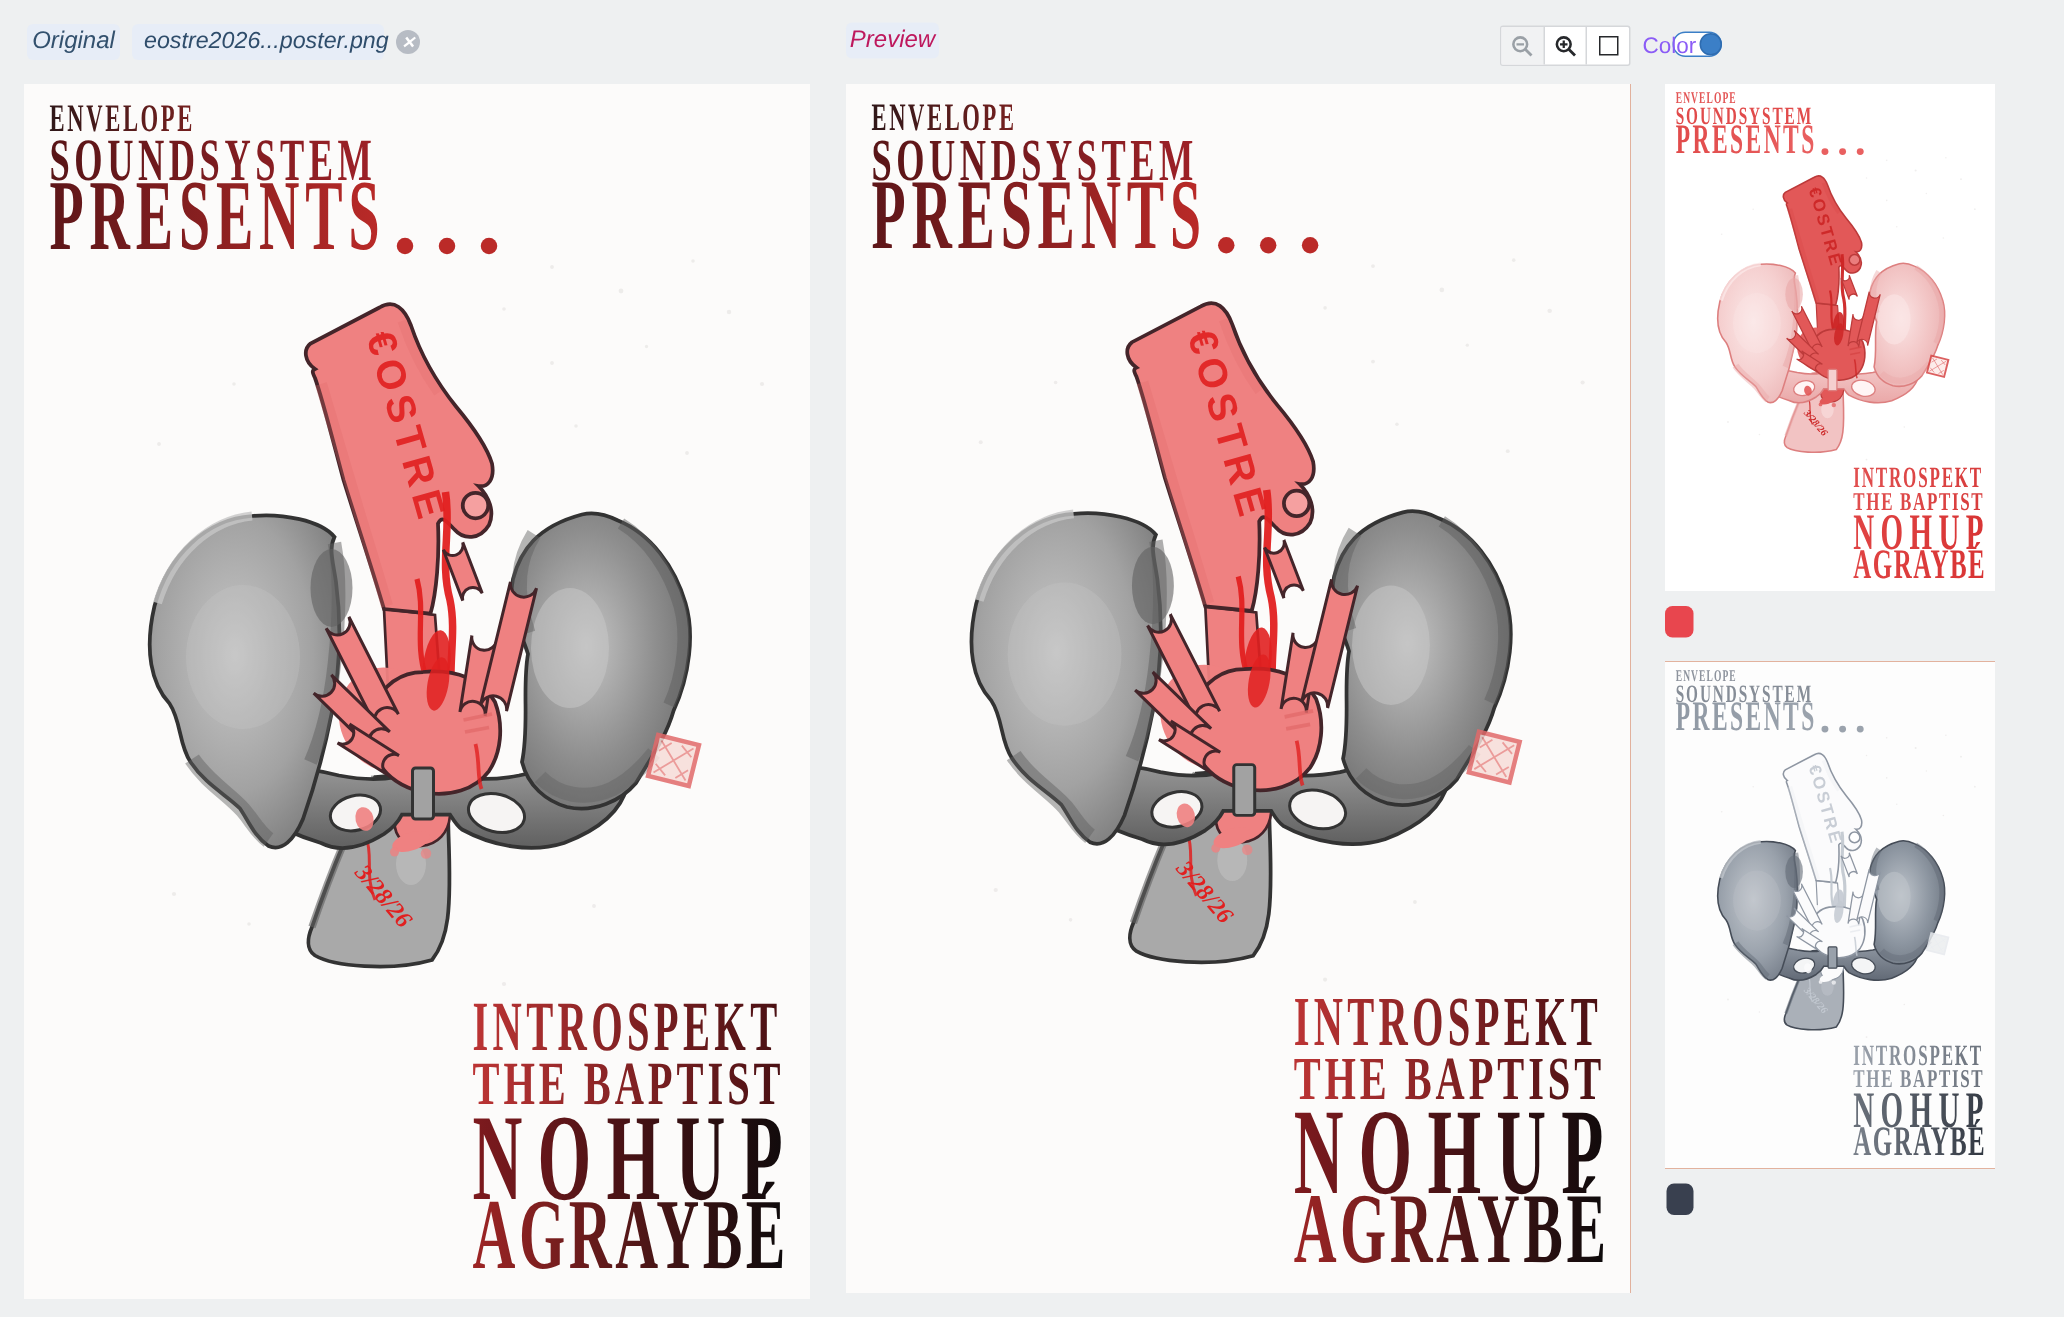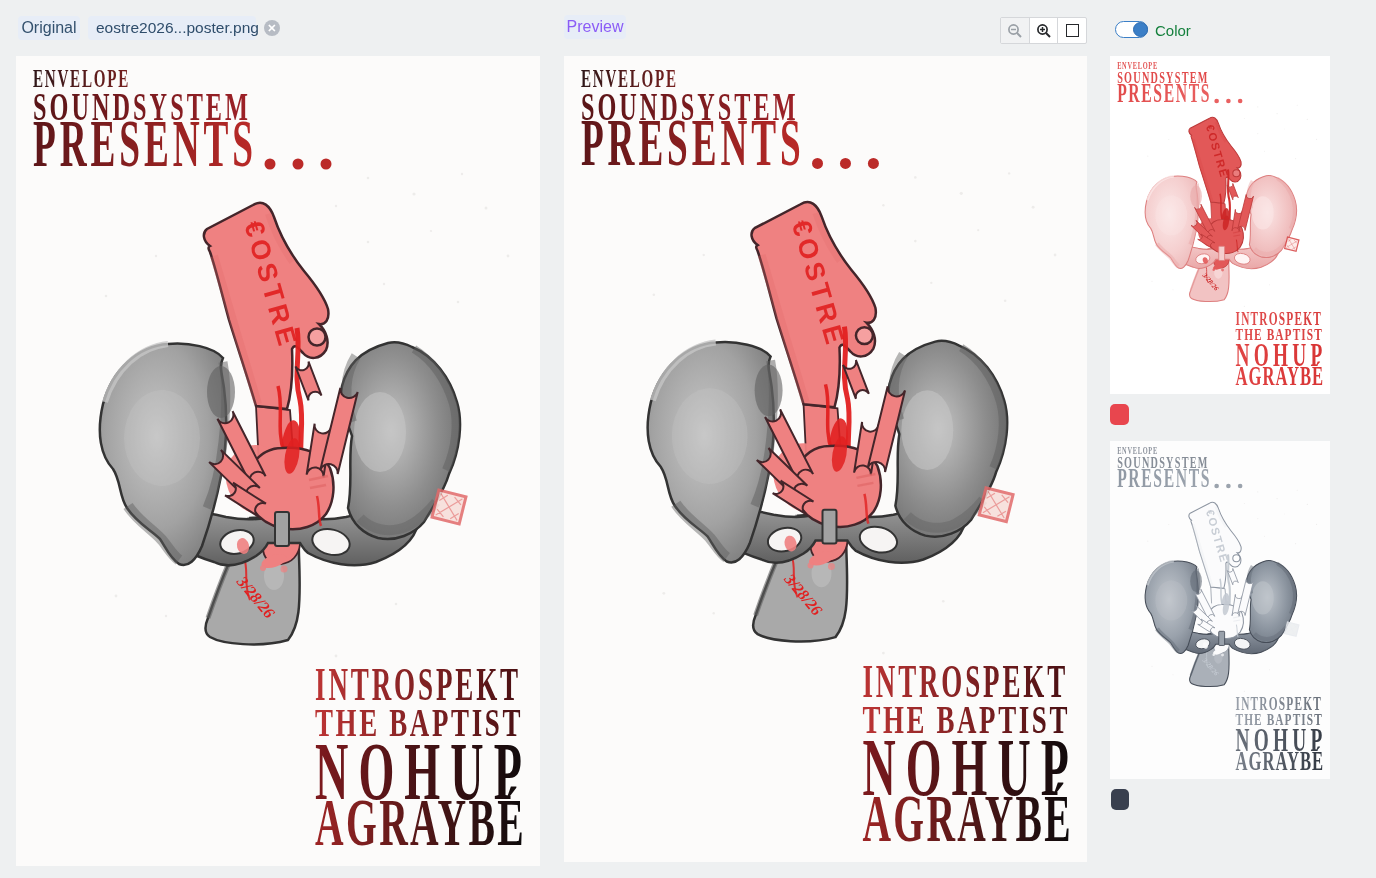--- a/index.html
+++ b/index.html
@@ -1,26 +1,26 @@
 <!DOCTYPE html>
 <html><head><meta charset="utf-8"><style>
 * { margin:0; padding:0; box-sizing:border-box; }
 html,body { width:1376px; height:878px; background:#eef0f1; overflow:hidden;
   font-family:"Liberation Sans",sans-serif; position:relative; }
 .abs { position:absolute; }
 .chip { position:absolute; border-radius:4px; background:#e7edf7; font-size:16px;
-  display:flex; align-items:center; }
+  display:flex; align-items:center;font-style:italic; }
 .panel { position:absolute; background:#c2410c; }
 .panel svg { display:block; }
 </style></head><body>
 <div class="chip" style="left:18px;top:16px;width:62px;height:24px;justify-content:center;color:#33516e;">Original</div>
 <div class="chip" style="left:88px;top:16px;width:168px;height:24px;padding-left:8px;color:#2f4d6b;font-size:15.5px;align-items:center;">eostre2026...poster.png
   <span style="flex:none;margin-left:5px;width:16px;height:16px;border-radius:50%;background:#b7bcc4;color:#fff;font-size:11px;display:inline-flex;align-items:center;justify-content:center;font-weight:bold;">✕</span>
 </div>
-<div class="chip" style="left:564px;top:15px;width:62px;height:24px;justify-content:center;color:#8b5cf6;">Preview</div>
+<div class="chip" style="left:564px;top:15px;width:62px;height:24px;justify-content:center;color:#be185d;">Preview</div>
 
 <div class="abs" style="left:1000px;top:17px;width:87px;height:27px;display:flex;border:1px solid #d5d7da;border-radius:2px;background:#fff;">
   <div style="flex:1;background:#f1f2f3;border-right:1px solid #d5d7da;display:flex;align-items:center;justify-content:center;">
     <svg width="16" height="16" viewBox="0 0 16 16">
         <circle cx="6.5" cy="6.5" r="4.6" fill="none" stroke="#9aa0a6" stroke-width="1.7"></circle>
         <line x1="10" y1="10" x2="14" y2="14" stroke="#9aa0a6" stroke-width="1.9"></line>
         <line x1="4" y1="6.5" x2="9" y2="6.5" stroke="#9aa0a6" stroke-width="1.5"></line>
       </svg>
   </div>
   <div style="flex:1;border-right:1px solid #d5d7da;display:flex;align-items:center;justify-content:center;">
@@ -32,21 +32,21 @@
       </svg>
   </div>
   <div style="flex:1;display:flex;align-items:center;justify-content:center;">
     <div style="width:13px;height:13px;border:1.6px solid #26282b;"></div>
   </div>
 </div>
 
 <div class="abs" style="left:1115px;top:21px;width:33px;height:17px;border:1.5px solid #3b7fc7;border-radius:9px;background:#fff;">
   <div style="position:absolute;right:-1px;top:0px;width:15px;height:15px;border-radius:50%;background:#3b7fc7;border:1px solid #2e6cb0;"></div>
 </div>
-<div class="abs" style="left:1155px;top:22px;font-size:15px;color:#15803d;">Color</div>
+<div class="abs" style="left:1095px;top:22px;font-size:15px;color:#8b5cf6;">Color</div>
 
 <div class="panel" style="left:16px;top:56px;width:524px;height:810px;">
     <svg width="524" height="810" viewBox="0 0 524 810" preserveAspectRatio="none">
       <defs>
 <linearGradient id="agEnv" x1="0" y1="0" x2="1" y2="0">
           <stop offset="0" stop-color="#2f1718"></stop>
           <stop offset="1" stop-color="#77201f"></stop>
         </linearGradient>
 <linearGradient id="agSnd" x1="0" y1="0" x2="1" y2="0">
           <stop offset="0" stop-color="#581517"></stop>

